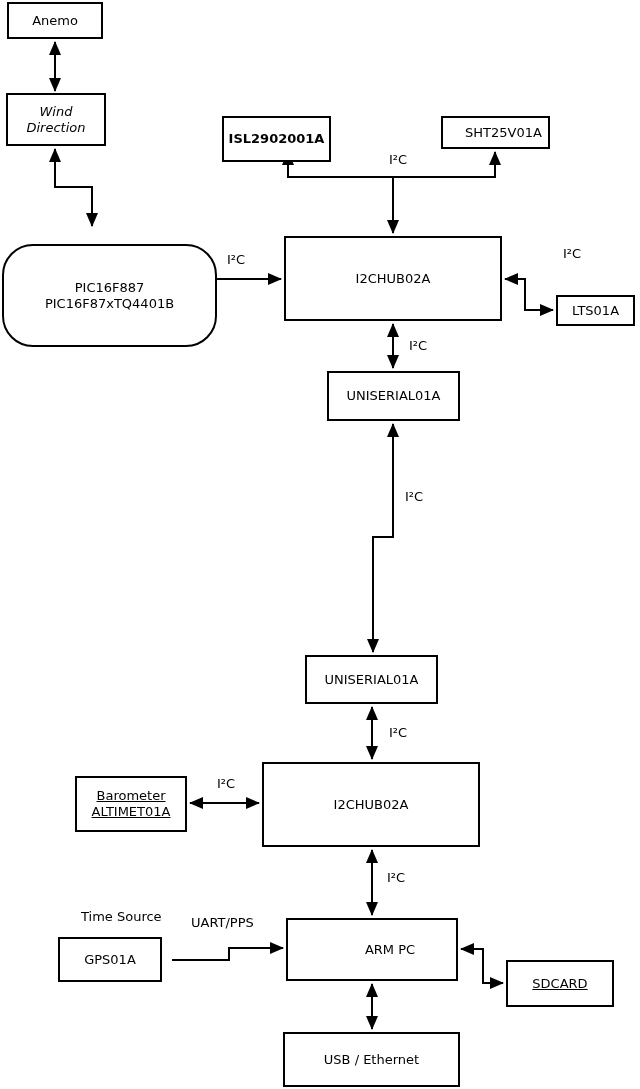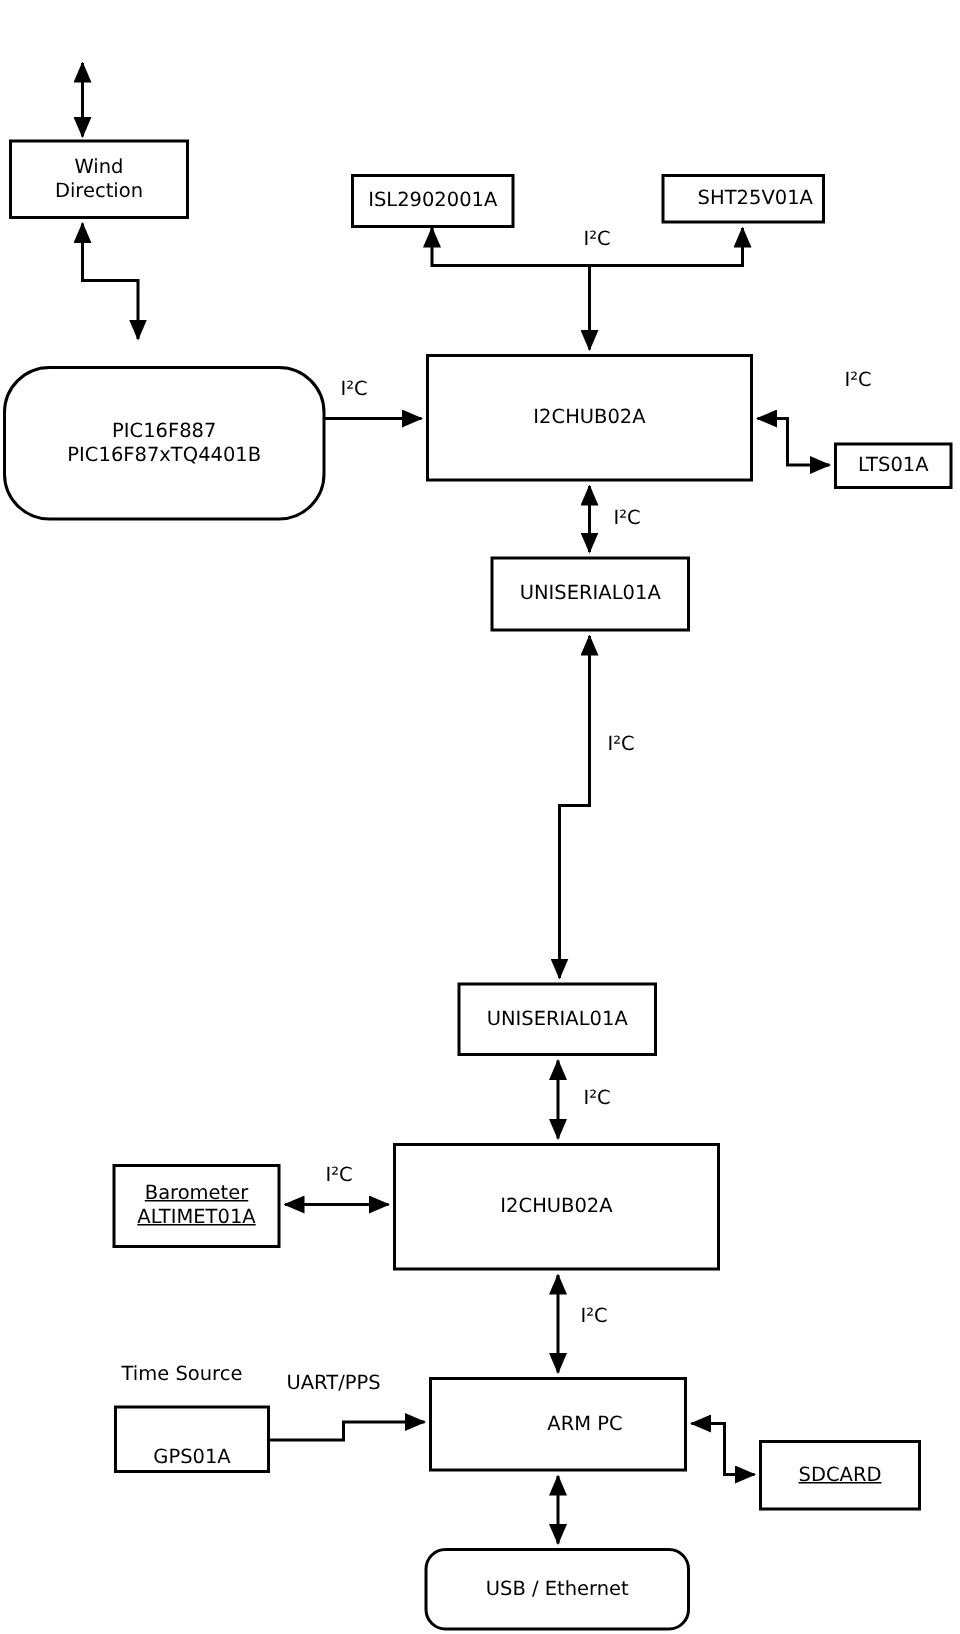--- a/index.html
+++ b/index.html
@@ -80,32 +80,35 @@
     <path class="wire" d="M393,324 L393,368" marker-start="url(#ah)" marker-end="url(#ah)"></path>
     <path class="wire" d="M393,424 L393,537 L373,537 L373,652" marker-start="url(#ah)" marker-end="url(#ah)"></path>
     <path class="wire" d="M372,707 L372,759" marker-start="url(#ah)" marker-end="url(#ah)"></path>
     <path class="wire" d="M190,803 L259,803" marker-start="url(#ah)" marker-end="url(#ah)"></path>
     <path class="wire" d="M372,850 L372,915" marker-start="url(#ah)" marker-end="url(#ah)"></path>
     <path class="wire" d="M172,960 L229,960 L229,948 L283,948" marker-end="url(#ah)"></path>
     <path class="wire" d="M461,949 L483,949 L483,983 L503,983" marker-start="url(#ah)" marker-end="url(#ah)"></path>
     <path class="wire" d="M372,984 L372,1029" marker-start="url(#ah)" marker-end="url(#ah)"></path>
   </svg>
 
+  <div class="box" style="left:7px; top:2px; width:96px; height:37px;">
+    <span>Anemo</span>
+  </div>
 
-  <div class="box" style="left:6px; top:93px; width:120px; height:53px;">
+  <div class="box" style="left:6px; top:93px; width:100px; height:53px;font-style:italic;">
     <span>Wind</span>
     <span>Direction</span>
   </div>
 
   <div class="box" style="left:2px; top:244px; width:215px; height:103px;border-radius:31px;">
     <span>PIC16F887</span>
     <span>PIC16F87xTQ4401B</span>
   </div>
 
-  <div class="box" style="left:234px; top:116px; width:109px; height:36px;">
+  <div class="box" style="left:222px; top:116px; width:109px; height:46px;font-weight:bold;">
     <span>ISL2902001A</span>
   </div>
 
   <div class="box" style="left:441px; top:116px; width:109px; height:33px;padding-left:16px;">
     <span>SHT25V01A</span>
   </div>
 
   <div class="box" style="left:284px; top:236px; width:218px; height:85px;">
     <span>I2CHUB02A</span>
   </div>
@@ -124,33 +127,33 @@
 
   <div class="box" style="left:262px; top:762px; width:218px; height:85px;">
     <span>I2CHUB02A</span>
   </div>
 
   <div class="box" style="left:75px; top:776px; width:112px; height:56px;text-decoration:underline;">
     <span>Barometer</span>
     <span>ALTIMET01A</span>
   </div>
 
-  <div class="box" style="left:76px; top:937px; width:104px; height:45px;justify-content:flex-end;">
+  <div class="box" style="left:58px; top:937px; width:104px; height:45px;">
     <span>GPS01A</span>
   </div>
 
   <div class="box" style="left:286px; top:918px; width:172px; height:63px;padding-left:36px;">
     <span>ARM PC</span>
   </div>
 
   <div class="box" style="left:506px; top:960px; width:108px; height:47px;text-decoration:underline;">
     <span>SDCARD</span>
   </div>
 
-  <div class="box" style="left:283px; top:1032px; width:177px; height:55px;border-radius:14px;">
+  <div class="box" style="left:283px; top:1032px; width:177px; height:55px;">
     <span>USB / Ethernet</span>
   </div>
 
   <span class="lbl" style="left:389px; top:153px;">I²C</span>
   <span class="lbl" style="left:227px; top:253px;">I²C</span>
   <span class="lbl" style="left:563px; top:247px;">I²C</span>
   <span class="lbl" style="left:409px; top:339px;">I²C</span>
   <span class="lbl" style="left:405px; top:490px;">I²C</span>
   <span class="lbl" style="left:389px; top:726px;">I²C</span>
   <span class="lbl" style="left:217px; top:777px;">I²C</span>

